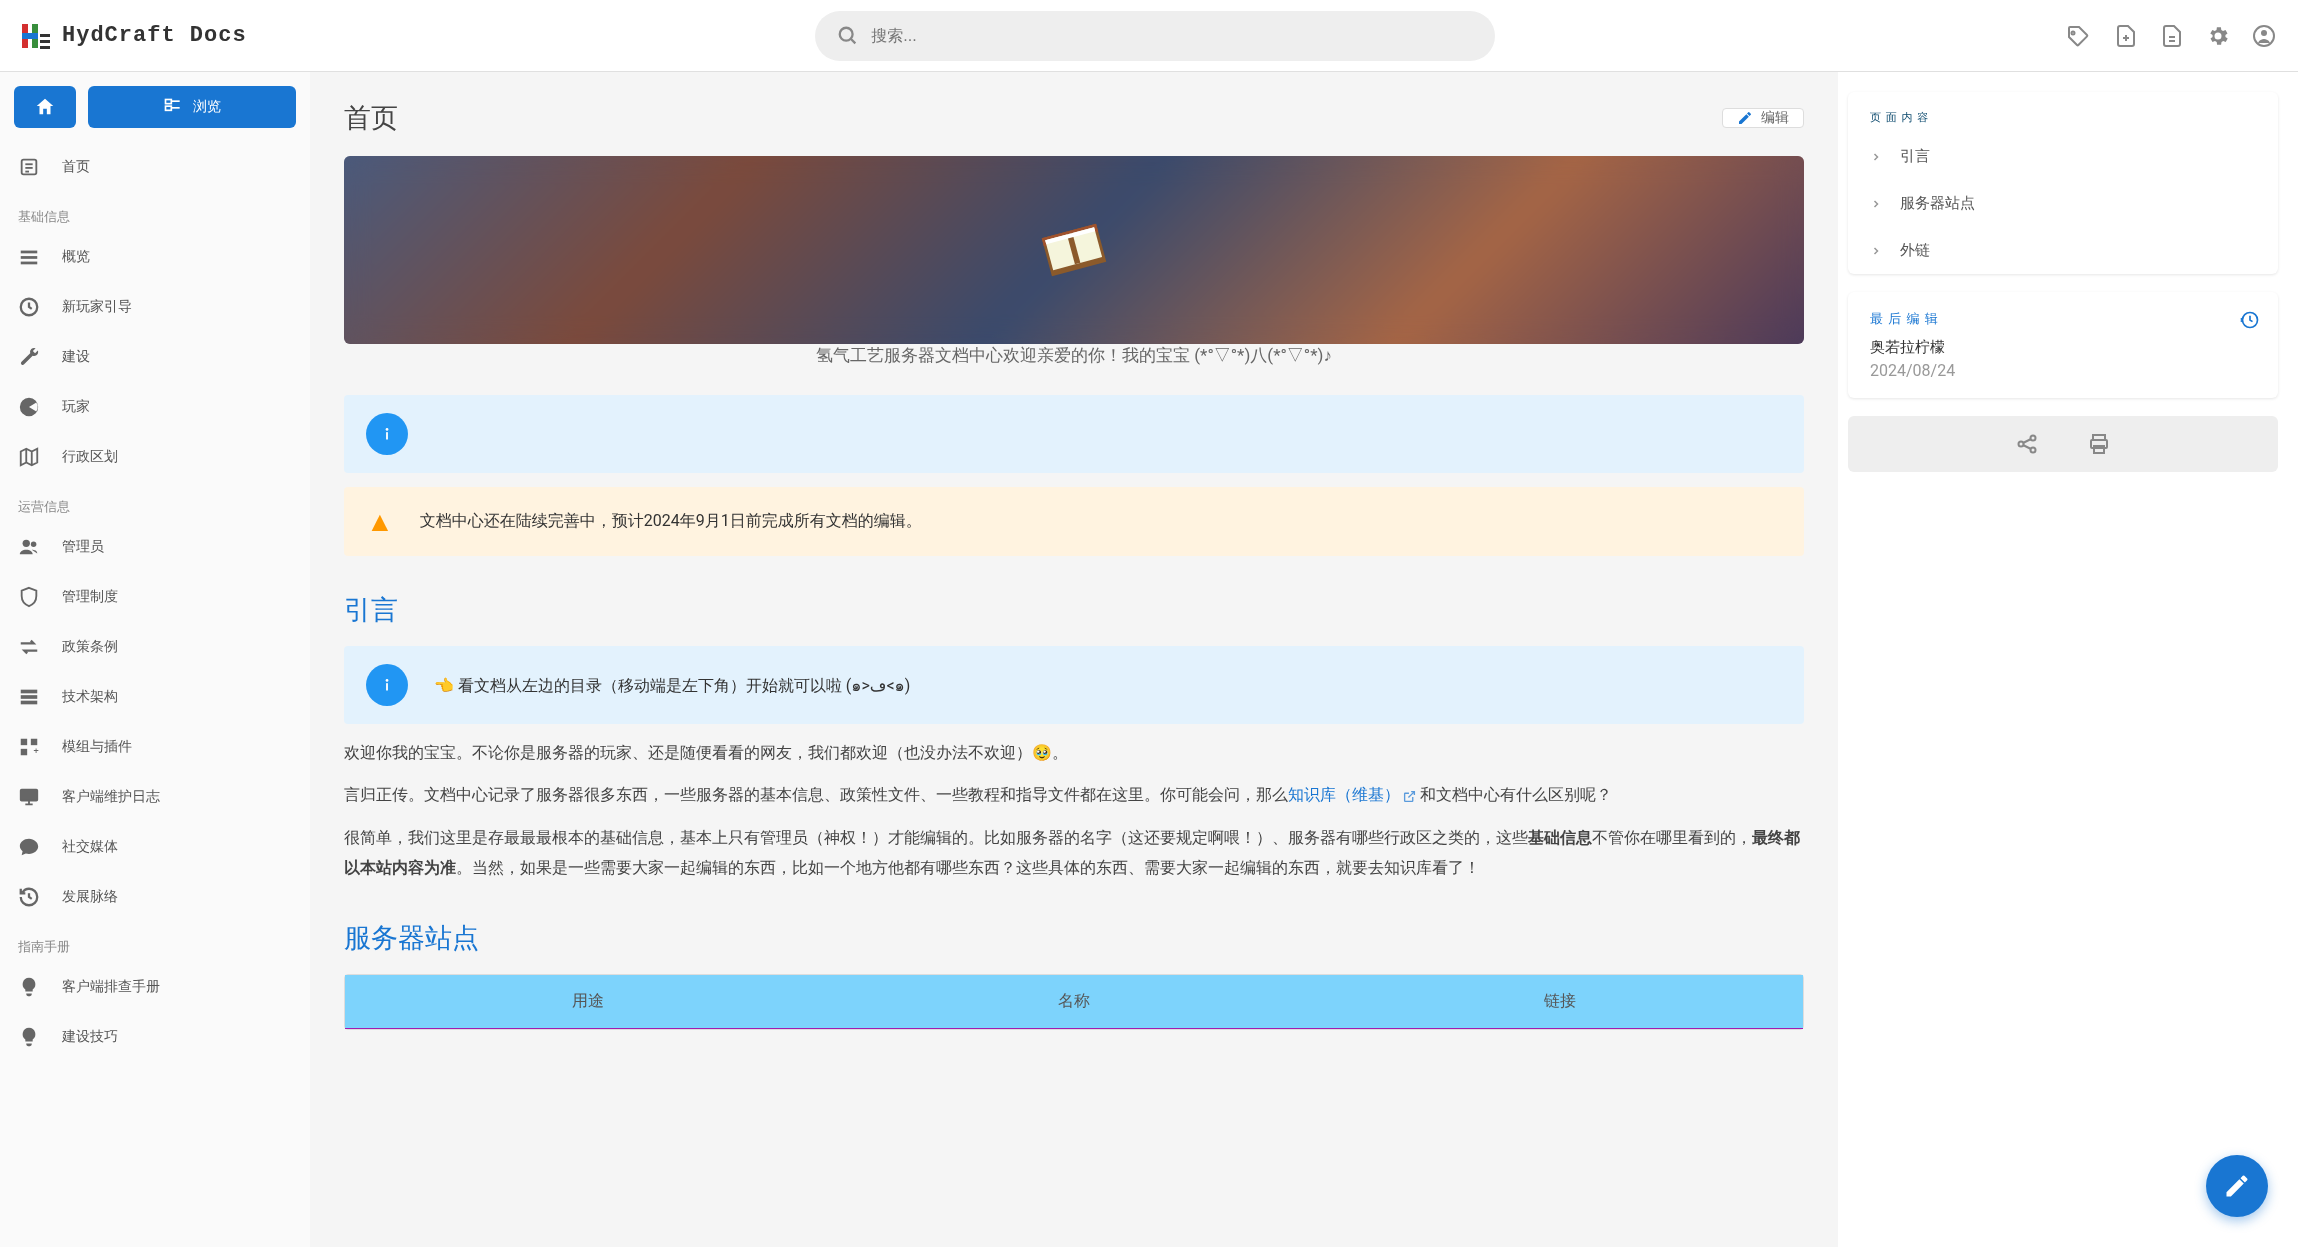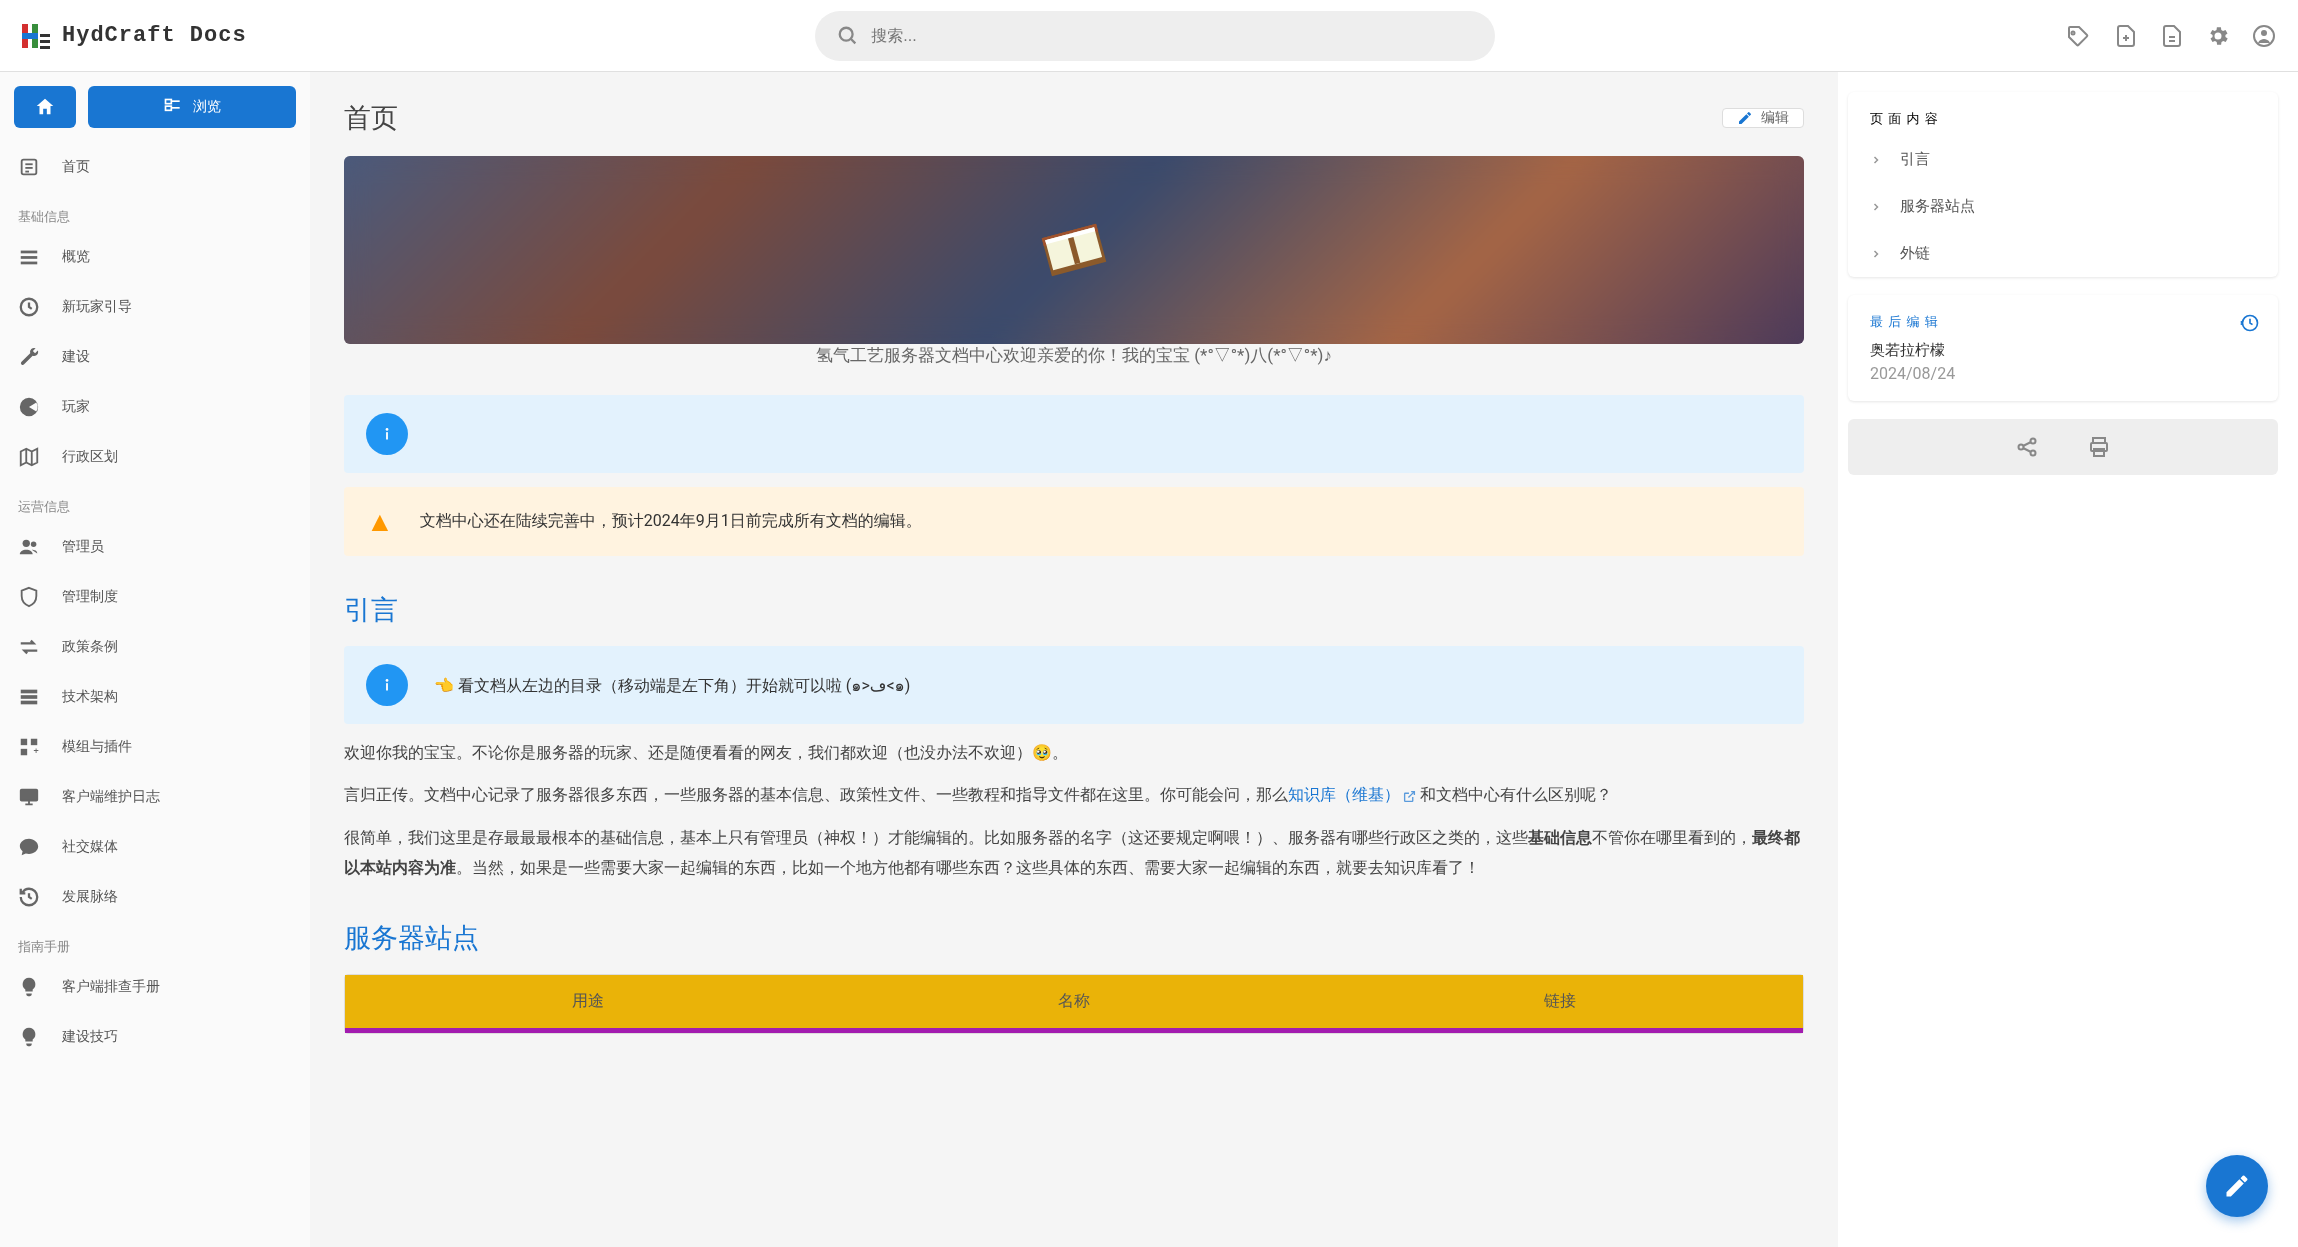--- a/index.html
+++ b/index.html
@@ -39,25 +39,25 @@
 .alert-warn{background:#fff3e0}
 .alert-icon{width:42px;height:42px;border-radius:50%;display:flex;align-items:center;justify-content:center;color:#fff;flex-shrink:0}
 .alert-info .alert-icon{background:#2196f3}
 .alert-warn .alert-icon{width:auto;height:auto;background:none;color:#ff9800;font-size:28px}
 .alert a{color:#1976d2;text-decoration:none}
 .h2{color:#1976d2;font-size:27px;font-weight:500;margin:36px 0 18px}
 .para{font-size:16px;line-height:1.9;color:#444;margin:12px 0}
 .para a{color:#1976d2;text-decoration:none}
 .bold{font-weight:bold}
 .table{width:100%;border:1px solid #ddd;border-radius:4px;margin-top:16px}
-.table-head{display:flex;background:#eab308;border-bottom:5px solid #a21caf}
+.table-head{display:flex;background:#7dd3fc;border-bottom:1px solid #a21caf}
 .table-head>div{flex:1;padding:16px;text-align:center;font-size:16px;color:#555;font-weight:500}
 .right-col{width:460px;padding:20px 20px 0 10px;flex-shrink:0}
 .card{background:#fff;border-radius:6px;box-shadow:0 1px 3px rgba(0,0,0,.1);margin-bottom:18px}
-.toc-title{color:#000000;font-size:13px;font-weight:500;padding:18px 22px 8px;letter-spacing:1px}
+.toc-title{color:#0c4a6e;font-size:11px;font-weight:500;padding:18px 22px 8px;letter-spacing:1px}
 .toc-item{display:flex;align-items:center;padding:14px 22px;gap:18px;color:#555;font-size:15px;cursor:pointer}
 .toc-item svg{width:12px;height:12px}
 .lastedit{padding:18px 22px;position:relative}
 .lastedit-title{color:#1976d2;font-size:13px;font-weight:500;letter-spacing:1px;margin-bottom:10px}
 .lastedit-name{font-size:15px;color:#333}
 .lastedit-date{font-size:16px;color:#999;margin-top:4px}
 .history-icon{position:absolute;top:18px;right:18px;color:#1976d2}
 .actions{background:#eeeeee;border-radius:6px;padding:14px;display:flex;justify-content:center;gap:44px;color:#666}
 .fab{position:fixed;bottom:30px;right:30px;width:62px;height:62px;border-radius:50%;background:#1976d2;color:#fff;display:flex;align-items:center;justify-content:center;cursor:pointer;box-shadow:0 4px 12px rgba(25,118,210,.4)}
 .fab svg{width:28px;height:28px}

